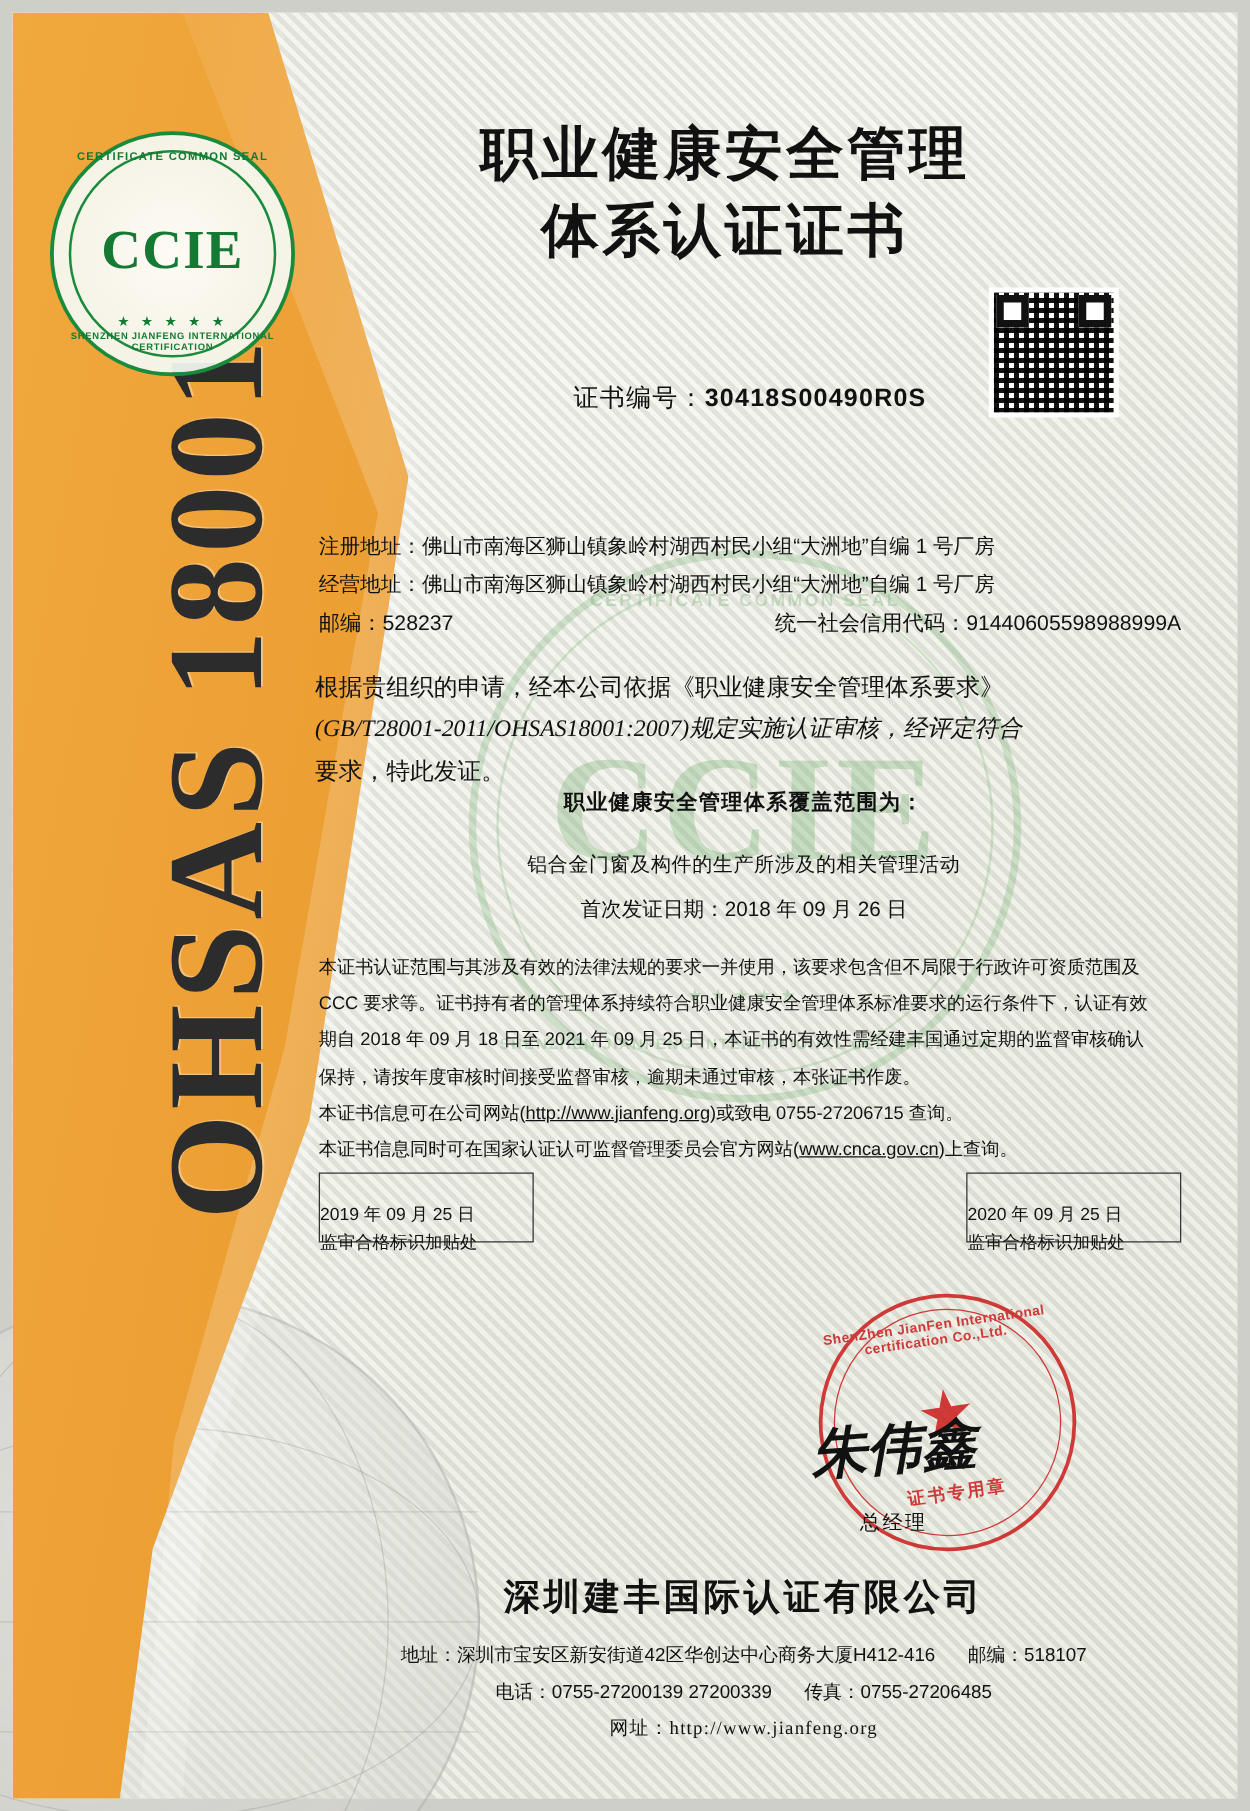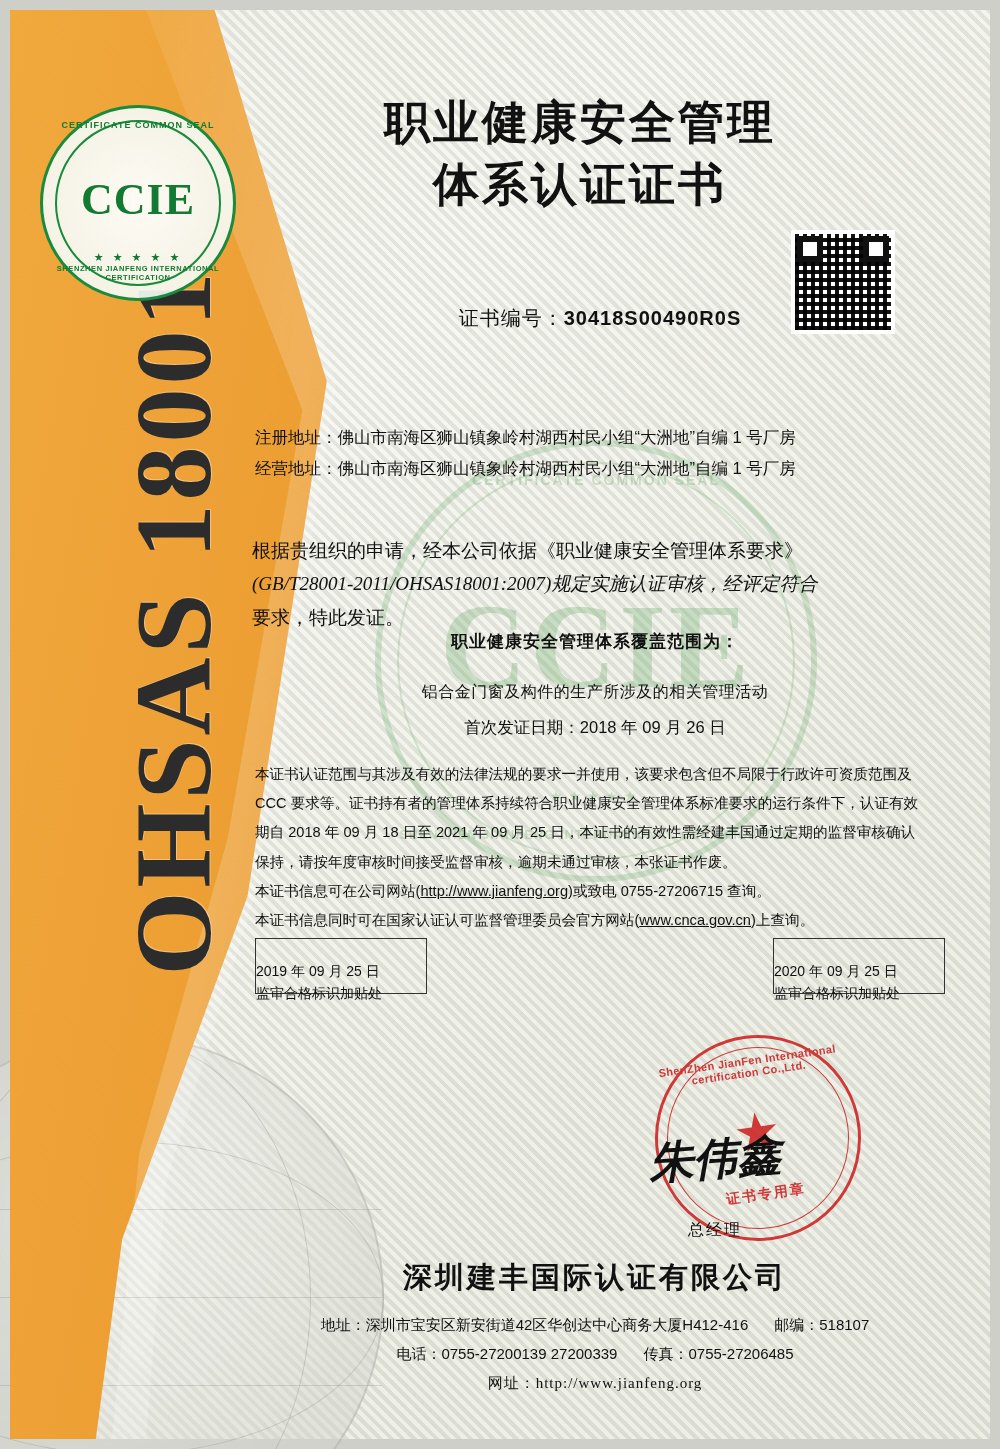--- a/index.html
+++ b/index.html
@@ -224,21 +224,21 @@
     position:absolute;bottom:34px;left:0;width:100%;text-align:center;font-size:14px;font-weight:700;letter-spacing:2px;
   }
 
   .signature{
     position:absolute;left:355px;top:1130px;width:220px;text-align:center;
     font-family:"Liberation Serif", serif;font-size:44px;color:#111;
     transform:rotate(-4deg);
     font-style:italic;font-weight:700;
   }
   .sign-label{
-    position:absolute;left:355px;top:1208px;width:220px;text-align:center;font-size:16px;color:#111;letter-spacing:2px;margin-top:12px;
+    position:absolute;left:355px;top:1208px;width:220px;text-align:center;font-size:16px;color:#111;letter-spacing:2px;
   }
   .sign-line{
     position:absolute;left:360px;top:1202px;width:210px;border-top:0px solid #333;
   }
 
   .issuer{
     position:absolute;left:0;top:1258px;width:690px;text-align:center;
     font-family:"Liberation Serif", serif;font-weight:700;font-size:29px;letter-spacing:3px;color:#111;
   }
   .footer{
@@ -297,20 +297,28 @@
 
     <div class="addr-block">
       <div class="addr-row">
         <span class="addr-label">注册地址：</span><span>佛山市南海区狮山镇象岭村湖西村民小组“大洲地”自编 1 号厂房</span>
       </div>
       <div class="addr-row">
         <span class="addr-label">经营地址：</span><span>佛山市南海区狮山镇象岭村湖西村民小组“大洲地”自编 1 号厂房</span>
       </div>
     </div>
 
+    <div class="postal-row">
+      <div>
+        <span>邮编：</span><span>528237</span>
+      </div>
+      <div class="right">
+        <span>统一社会信用代码：</span><span>91440605598988999A</span>
+      </div>
+    </div>
 
     <div class="clause">
       <div>根据贵组织的申请，经本公司依据《职业健康安全管理体系要求》</div>
       <div class="mono">(GB/T28001-2011/OHSAS18001:2007)规定实施认证审核，经评定符合</div>
       <div>要求，特此发证。</div>
     </div>
 
     <div class="scope-title">职业健康安全管理体系覆盖范围为：</div>
     <div class="scope-body">铝合金门窗及构件的生产所涉及的相关管理活动</div>
     <div class="first-issue">

